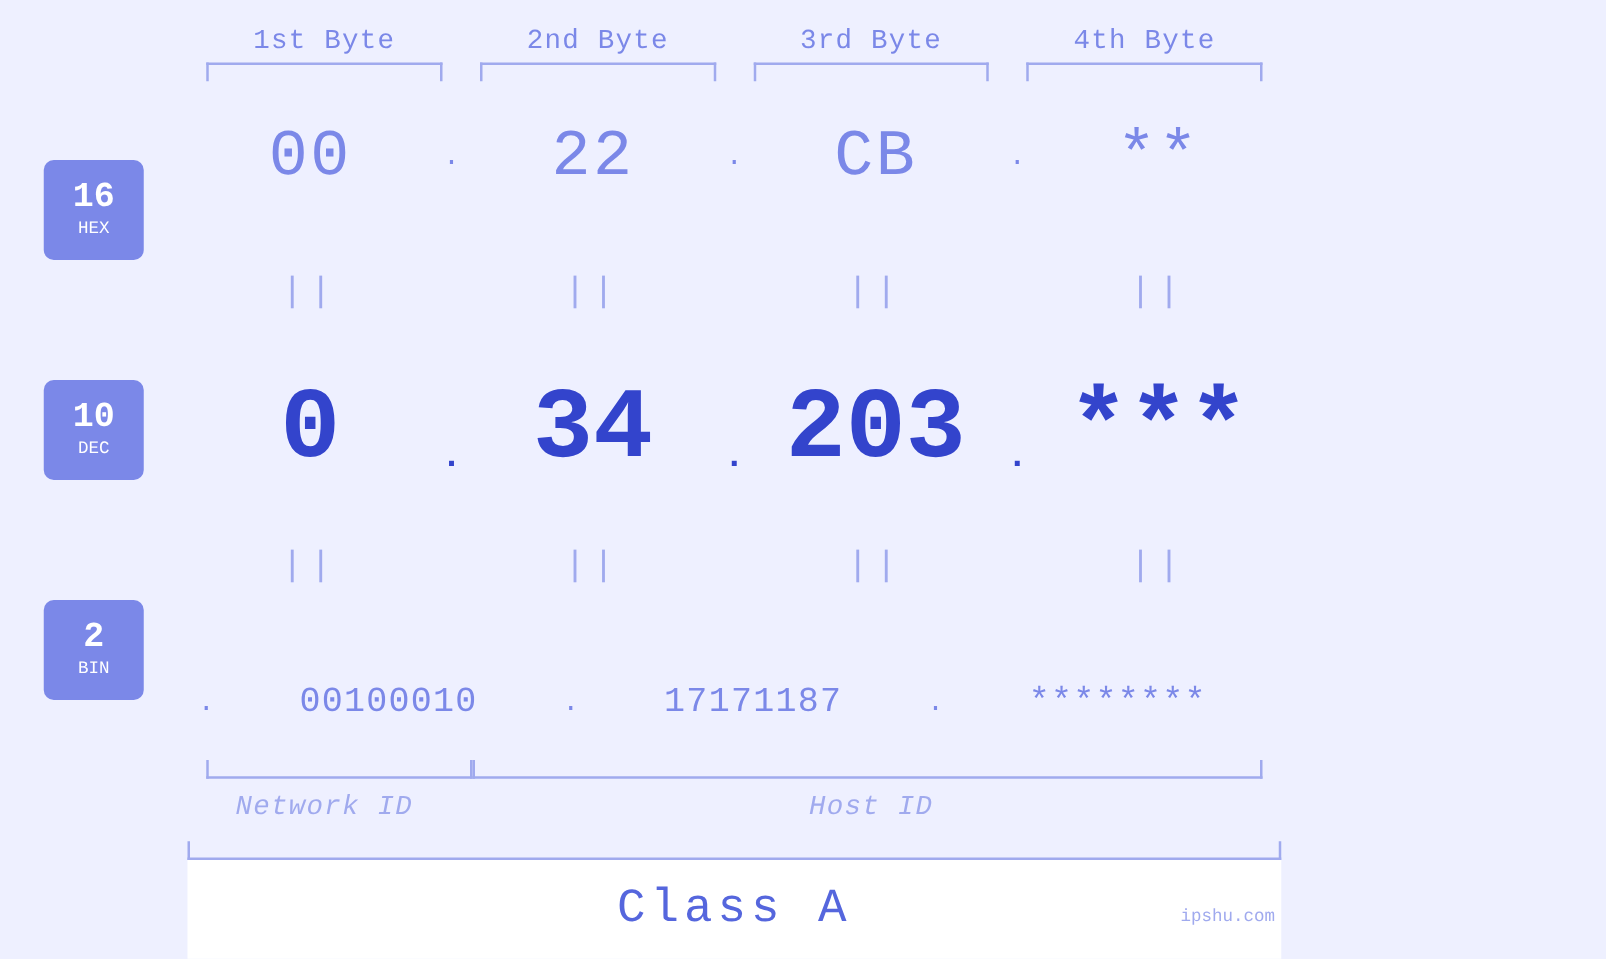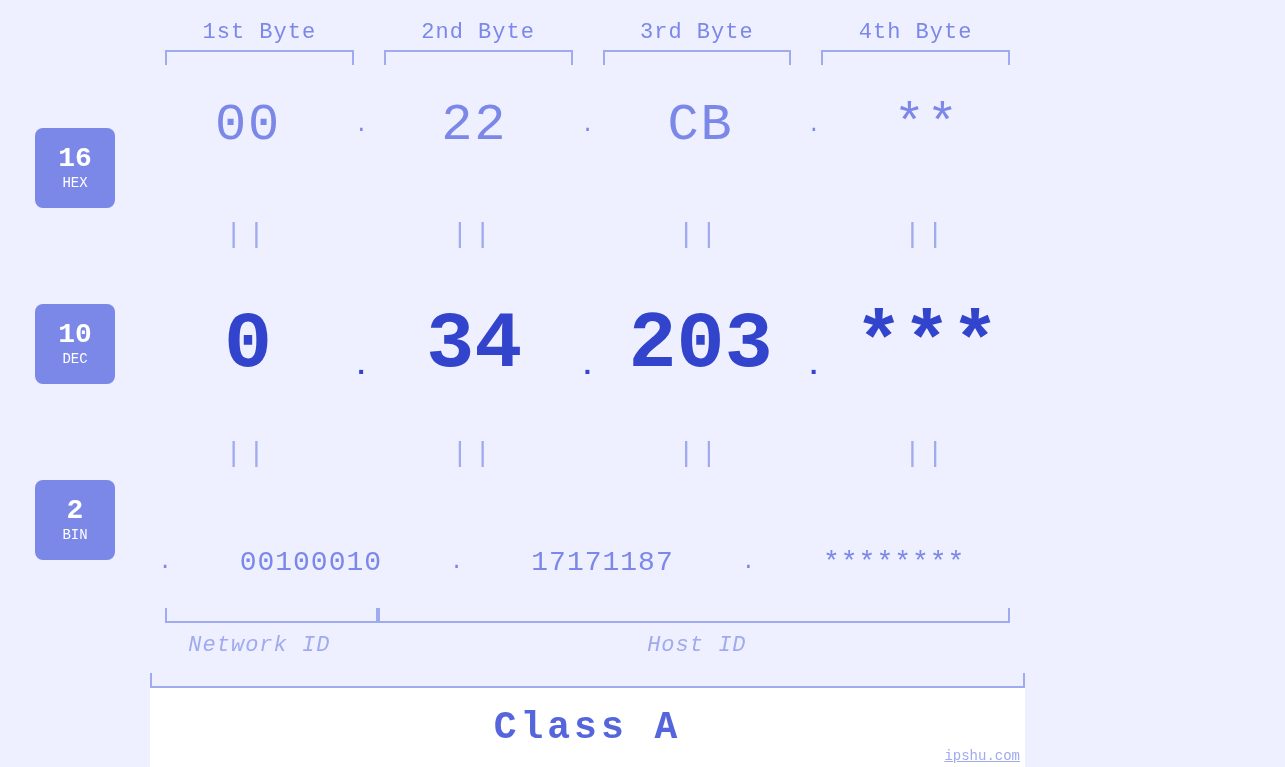--- a/index.html
+++ b/index.html
@@ -250,38 +250,36 @@
     
     .class-bar {
       background: white;
       margin: 0 150px 0 150px;
       display: flex;
       align-items: center;
       justify-content: center;
       padding: 18px 0;
       border-radius: 0;
       position: relative;
-      font-weight: bold;
     }
 
     .class-label {
       color: #5566dd;
       font-size: 38px;
       font-family: 'Courier New', Courier, monospace;
       letter-spacing: 4px;
     }
 
     .branding {
       position: absolute;
-      bottom: 3px;
+      bottom: 25px;
       right: 35px;
       color: #a0aaee;
       font-size: 14px;
       font-family: 'Courier New', Courier, monospace;
-      text-decoration: underline;
     }
   </style>
 </head>
 <body>
 
 <div class="container">
 
   <div class="byte-headers">
     <div class="byte-header">1st Byte</div>
     <div class="byte-header">2nd Byte</div>

